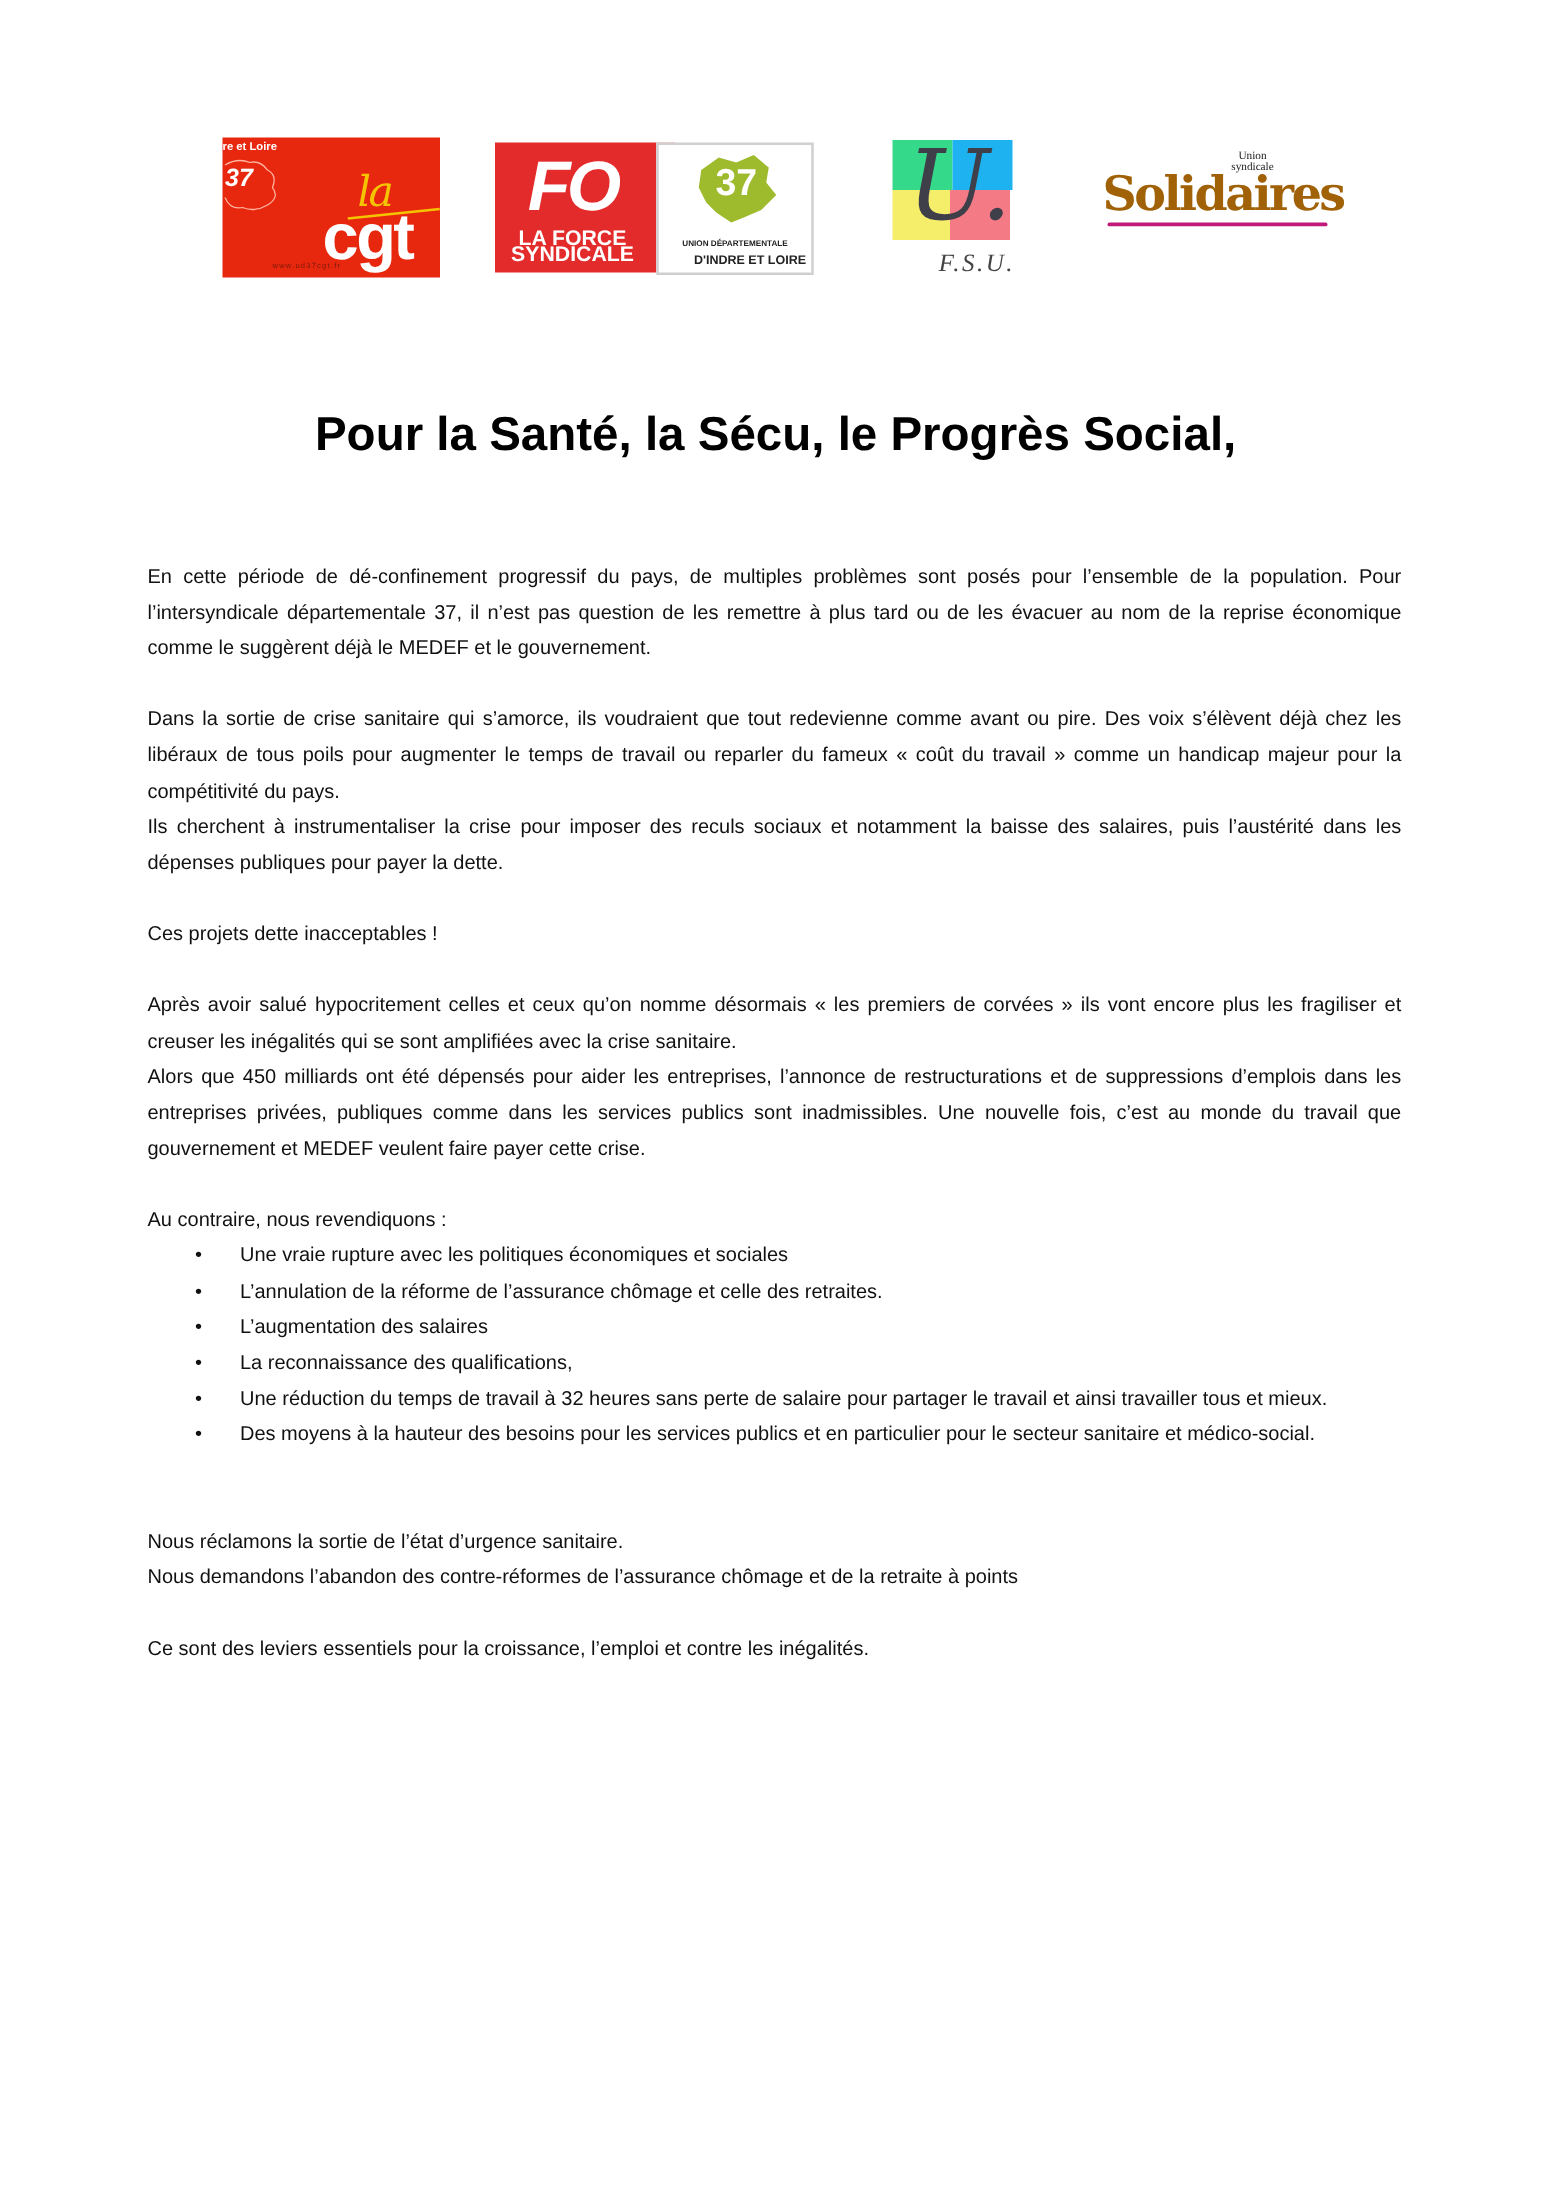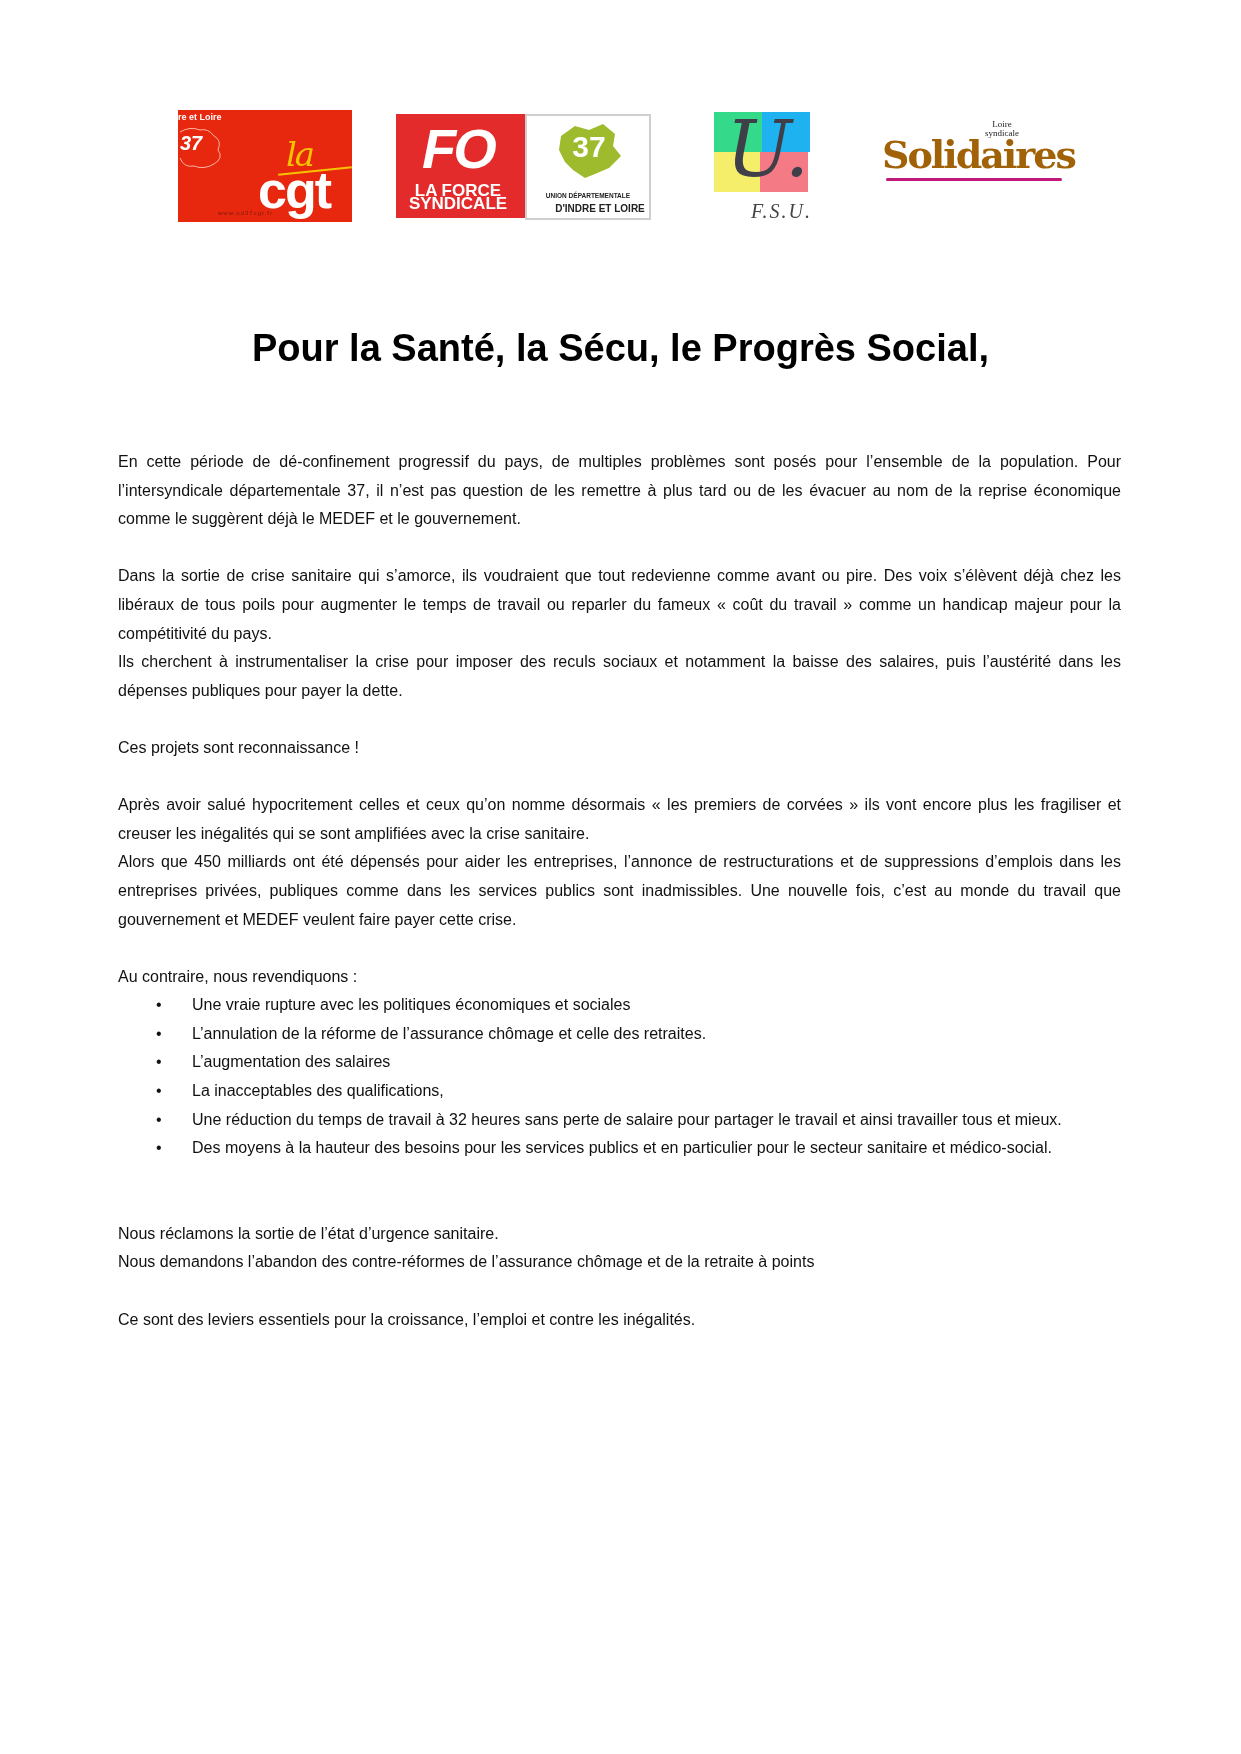--- a/index.html
+++ b/index.html
@@ -99,49 +99,49 @@
     <div class="fsu-q fsu-green"></div>
     <div class="fsu-q fsu-blue"></div>
     <div class="fsu-q fsu-yellow"></div>
     <div class="fsu-q fsu-pink"></div>
     <span class="fsu-u">U.</span>
     <div class="fsu-name">F.S.U.</div>
   </div>
 
   <div class="logo-solidaires">
     <div class="sol-union">
-      <div>Loire</div>
+      <div>Union</div>
       <div>syndicale</div>
     </div>
     <div class="sol-word">Solidaires</div>
     <div class="sol-line"></div>
   </div>
 </div>
 
 <div class="title">
   <div>Pour la Santé, la Sécu, le Progrès Social,</div>
 </div>
 
 <div class="body">
   <p>En cette période de dé-confinement progressif du pays, de multiples problèmes sont posés pour l’ensemble de la population. Pour l’intersyndicale départementale 37, il n’est pas question de les remettre à plus tard ou de les évacuer au nom de la reprise économique comme le suggèrent déjà le MEDEF et le gouvernement.</p>
   <div class="gap"></div>
   <p>Dans la sortie de crise sanitaire qui s’amorce, ils voudraient que tout redevienne comme avant ou pire. Des voix s’élèvent déjà chez les libéraux de tous poils pour augmenter le temps de travail ou reparler du fameux « coût du travail » comme un handicap majeur pour la compétitivité du pays.</p>
   <p>Ils cherchent à instrumentaliser la crise pour imposer des reculs sociaux et notamment la baisse des salaires, puis l’austérité dans les dépenses publiques pour payer la dette.</p>
   <div class="gap"></div>
-  <p>Ces projets sont reconnaissance !</p>
+  <p>Ces projets dette inacceptables !</p>
   <div class="gap"></div>
   <p>Après avoir salué hypocritement celles et ceux qu’on nomme désormais « les premiers de corvées » ils vont encore plus les fragiliser et creuser les inégalités qui se sont amplifiées avec la crise sanitaire.</p>
   <p>Alors que 450 milliards ont été dépensés pour aider les entreprises, l’annonce de restructurations et de suppressions d’emplois dans les entreprises privées, publiques comme dans les services publics sont inadmissibles. Une nouvelle fois, c’est au monde du travail que gouvernement et MEDEF veulent faire payer cette crise.</p>
   <div class="gap"></div>
   <p>Au contraire, nous revendiquons :</p>
   <ul class="bullets">
     <li><span class="dot">•</span><span>Une vraie rupture avec les politiques économiques et sociales</span></li>
     <li><span class="dot">•</span><span>L’annulation de la réforme de l’assurance chômage et celle des retraites.</span></li>
     <li><span class="dot">•</span><span>L’augmentation des salaires</span></li>
-    <li><span class="dot">•</span><span>La inacceptables des qualifications,</span></li>
+    <li><span class="dot">•</span><span>La reconnaissance des qualifications,</span></li>
     <li><span class="dot">•</span><span>Une réduction du temps de travail à 32 heures sans perte de salaire pour partager le travail et ainsi travailler tous et mieux.</span></li>
     <li><span class="dot">•</span><span>Des moyens à la hauteur des besoins pour les services publics et en particulier pour le secteur sanitaire et médico-social.</span></li>
   </ul>
   <div class="gap2"></div>
   <p>Nous réclamons la sortie de l’état d’urgence sanitaire.</p>
   <p>Nous demandons l’abandon des contre-réformes de l’assurance chômage et de la retraite à points</p>
   <div class="gap"></div>
   <p>Ce sont des leviers essentiels pour la croissance, l’emploi et contre les inégalités.</p>
 </div>
 

